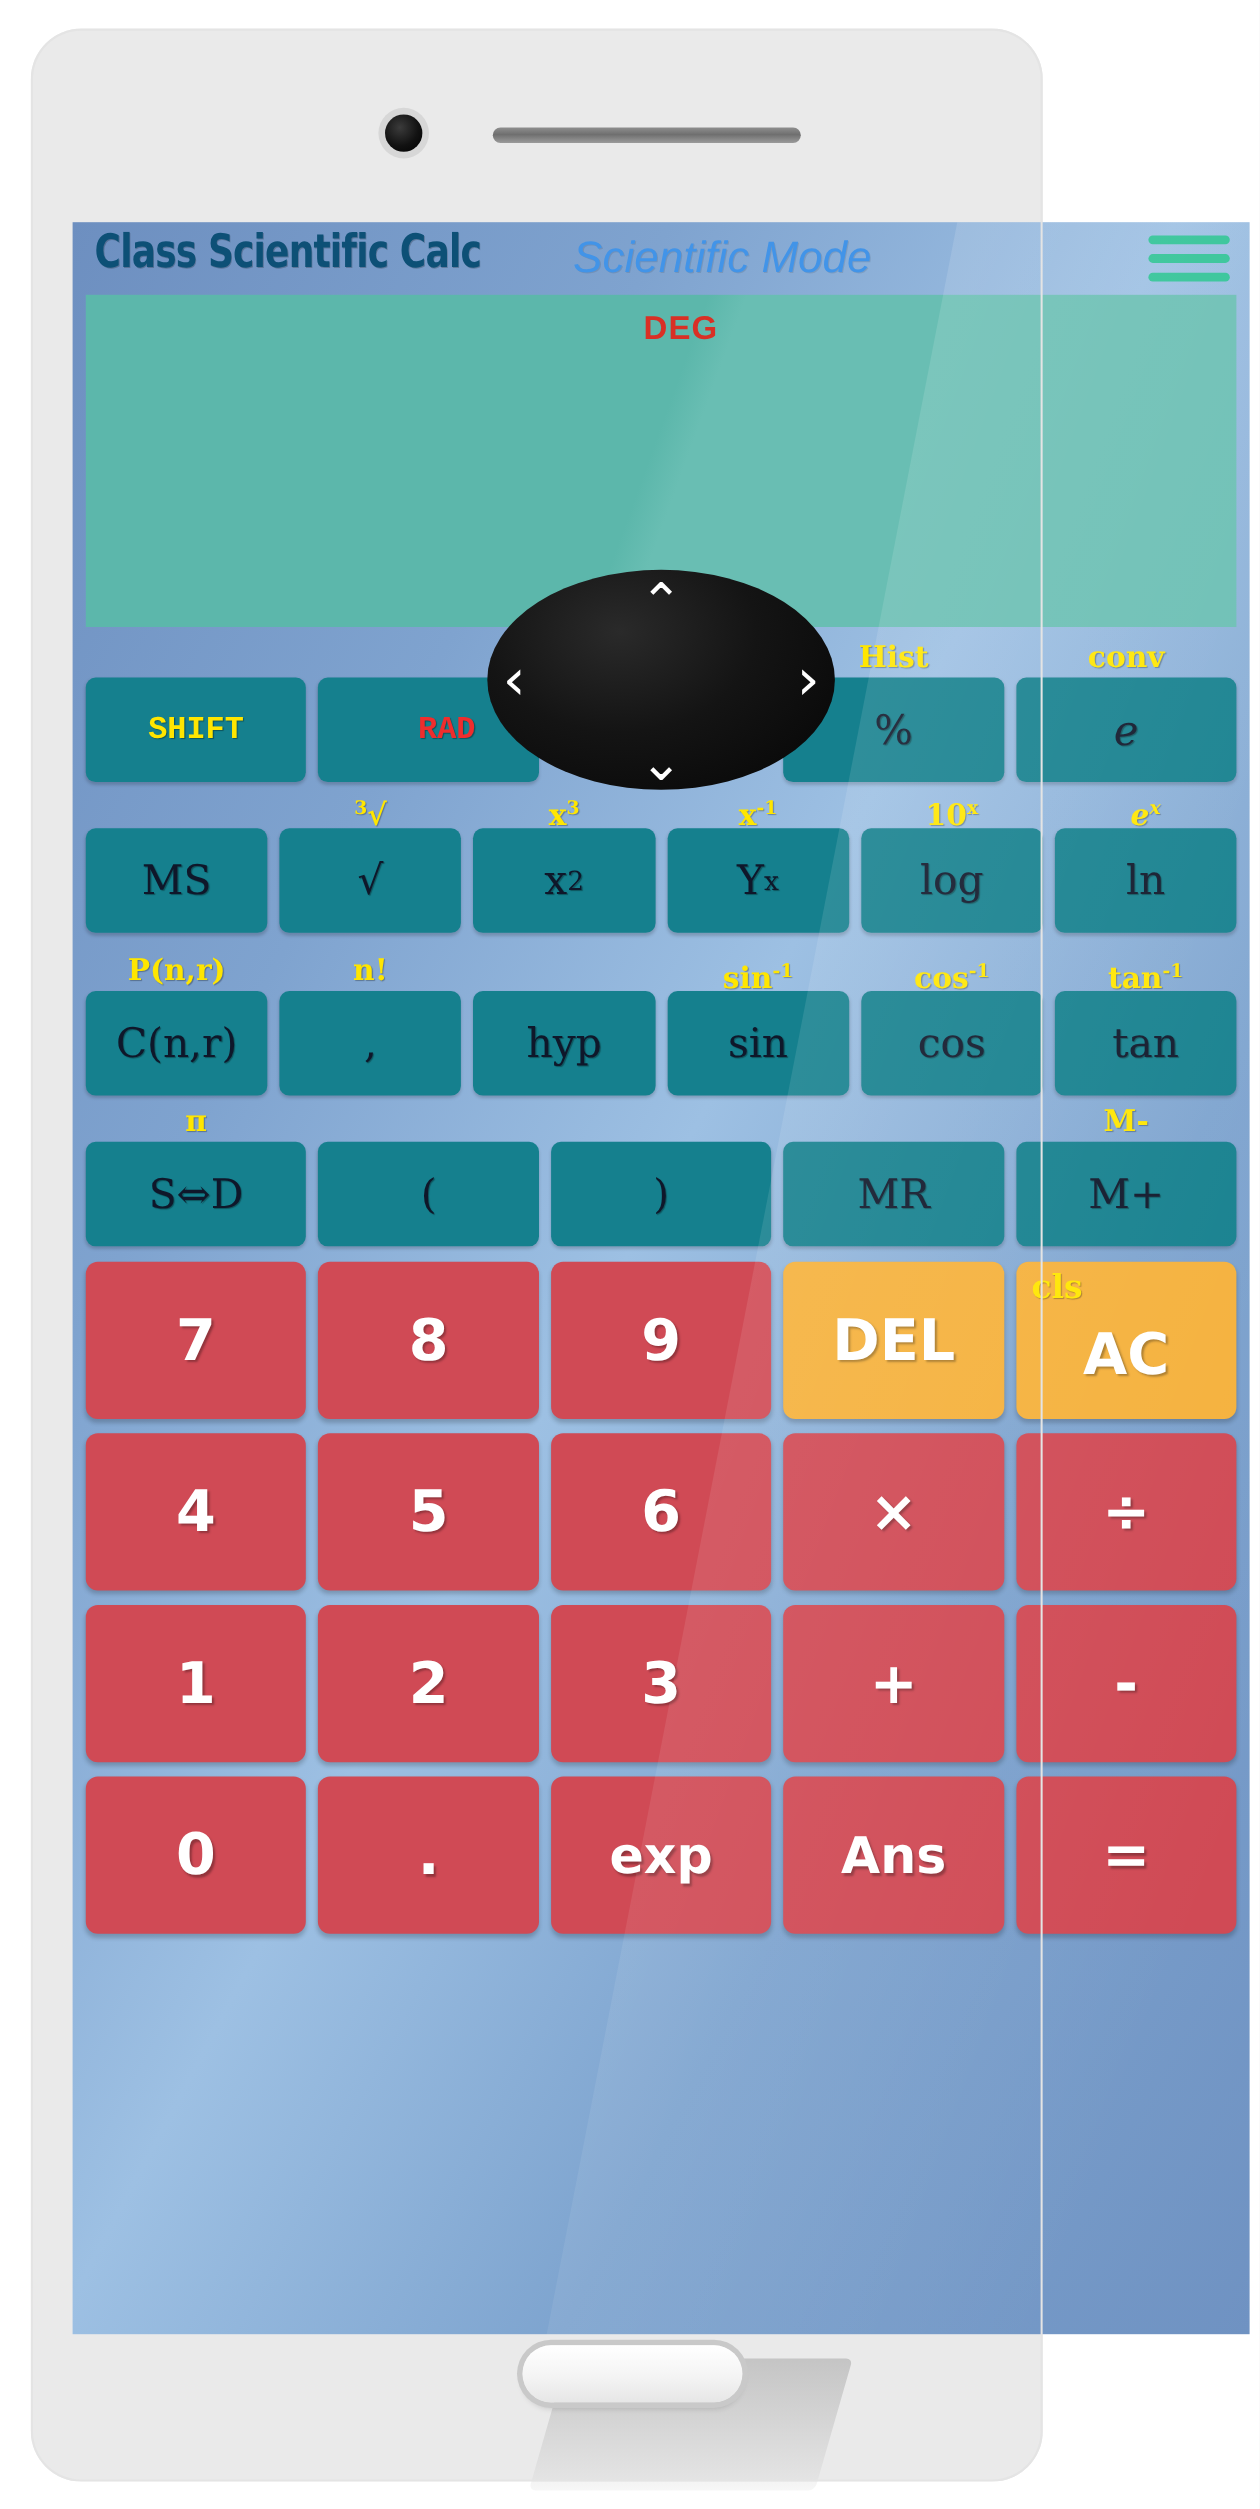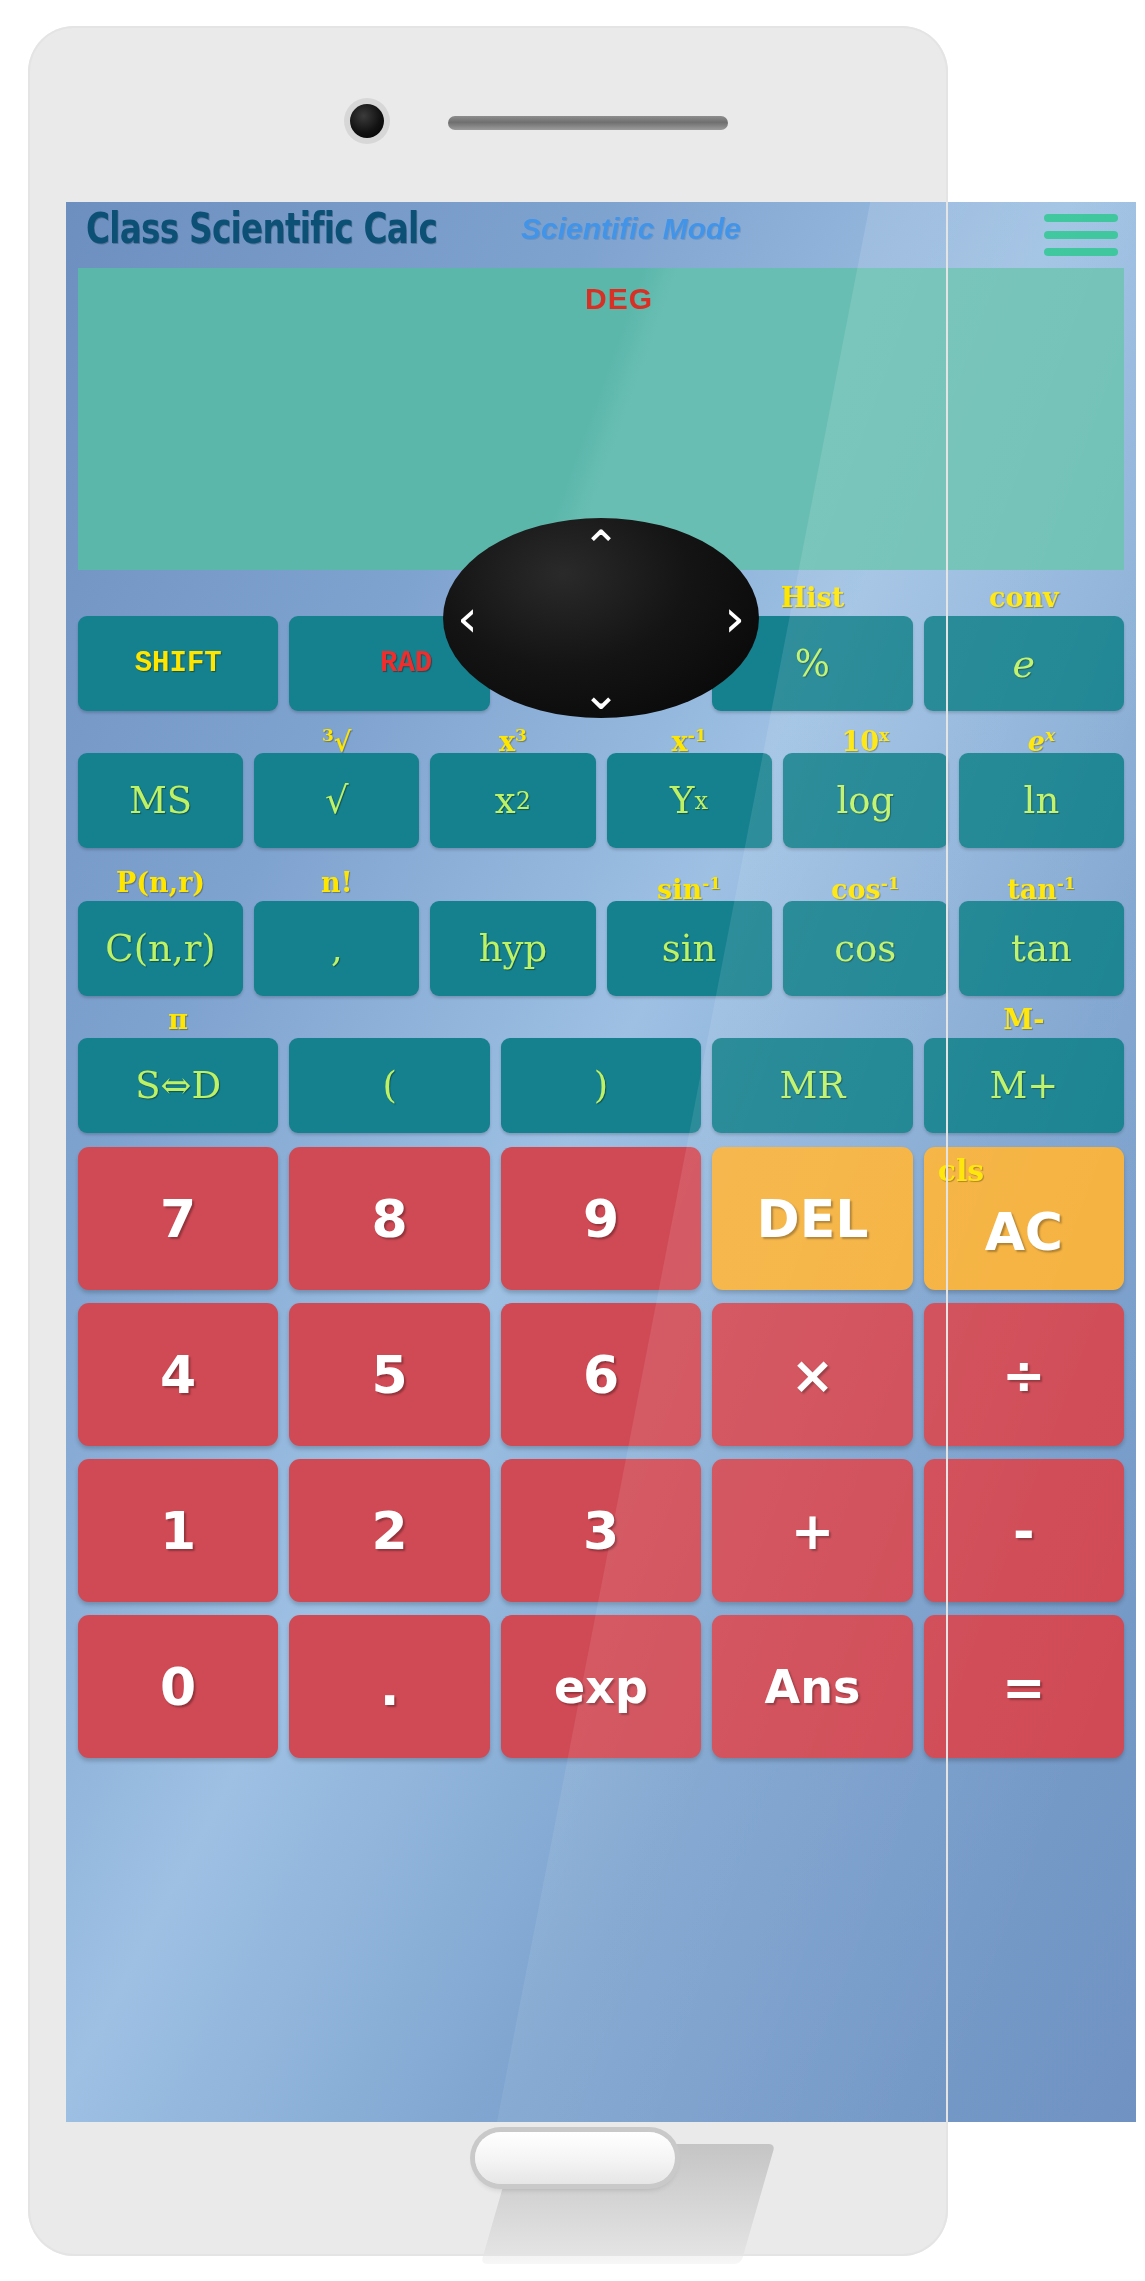--- a/index.html
+++ b/index.html
@@ -53,21 +53,21 @@
   #appbar{position:relative;height:64px;}
   #app-title{
     position:absolute;left:20px;top:2px;
     font-family:"DejaVu Sans",sans-serif;font-weight:bold;
     font-size:42px;letter-spacing:-1px;color:#0d5076;
     transform:scaleX(.78);transform-origin:left center;
     text-shadow:1px 1px 0 rgba(0,0,0,.22);white-space:nowrap;
   }
   #mode-label{
     position:absolute;left:455px;top:10px;
-    font-size:30px;font-style:italic;font-weight:bold;color:#4294e8;
+    font-size:40px;font-style:italic;font-weight:normal;color:#4294e8;
     white-space:nowrap;text-shadow:1px 1px 0 rgba(0,0,0,.10);
   }
   #menu-icon{position:absolute;right:18px;top:12px;width:74px;height:44px;cursor:pointer;}
   #menu-icon i{display:block;height:8px;border-radius:4px;background:#2ec295;margin-bottom:9px;}
   #menu-icon i:last-child{margin-bottom:0;}
 
   
   #display{
     position:relative;margin:2px 12px 0 12px;height:302px;
     background:linear-gradient(110deg,#5cb7ab 0%,#5cb7ab 49%,#69beb3 52%,#69beb3 100%);
@@ -84,21 +84,21 @@
   .cell{flex:1 1 0;position:relative;}
   .sub{
     height:36px;line-height:36px;text-align:center;
     font-family:"DejaVu Serif",serif;font-weight:bold;font-size:27px;color:#ffe600;
     text-shadow:1px 1px 1px rgba(0,0,0,.30);white-space:nowrap;
   }
   .sub sup{font-size:17px;}
   .btn{
     height:95px;border-radius:9px;background:#15808e;
     display:flex;align-items:center;justify-content:center;
-    font-family:"DejaVu Serif",serif;font-size:37px;color:#bef264;
+    font-family:"DejaVu Serif",serif;font-size:37px;color:#0f172a;
     text-shadow:1px 1px 1px rgba(0,0,0,.35);cursor:pointer;
     box-shadow:0 2px 3px rgba(0,0,0,.18);user-select:none;
   }
   .btn sup{font-size:24px;vertical-align:super;}
   .btn.small{font-size:29px;font-family:Liberation Mono, monospace;font-weight:bold;}
   .btn.shift{color:#ffe600;}
   .btn.rad{color:#ef2d2d;padding-left:33px;}
   .btn.script{font-family:"DejaVu Serif",serif;font-style:italic;font-size:38px;}
 
   

